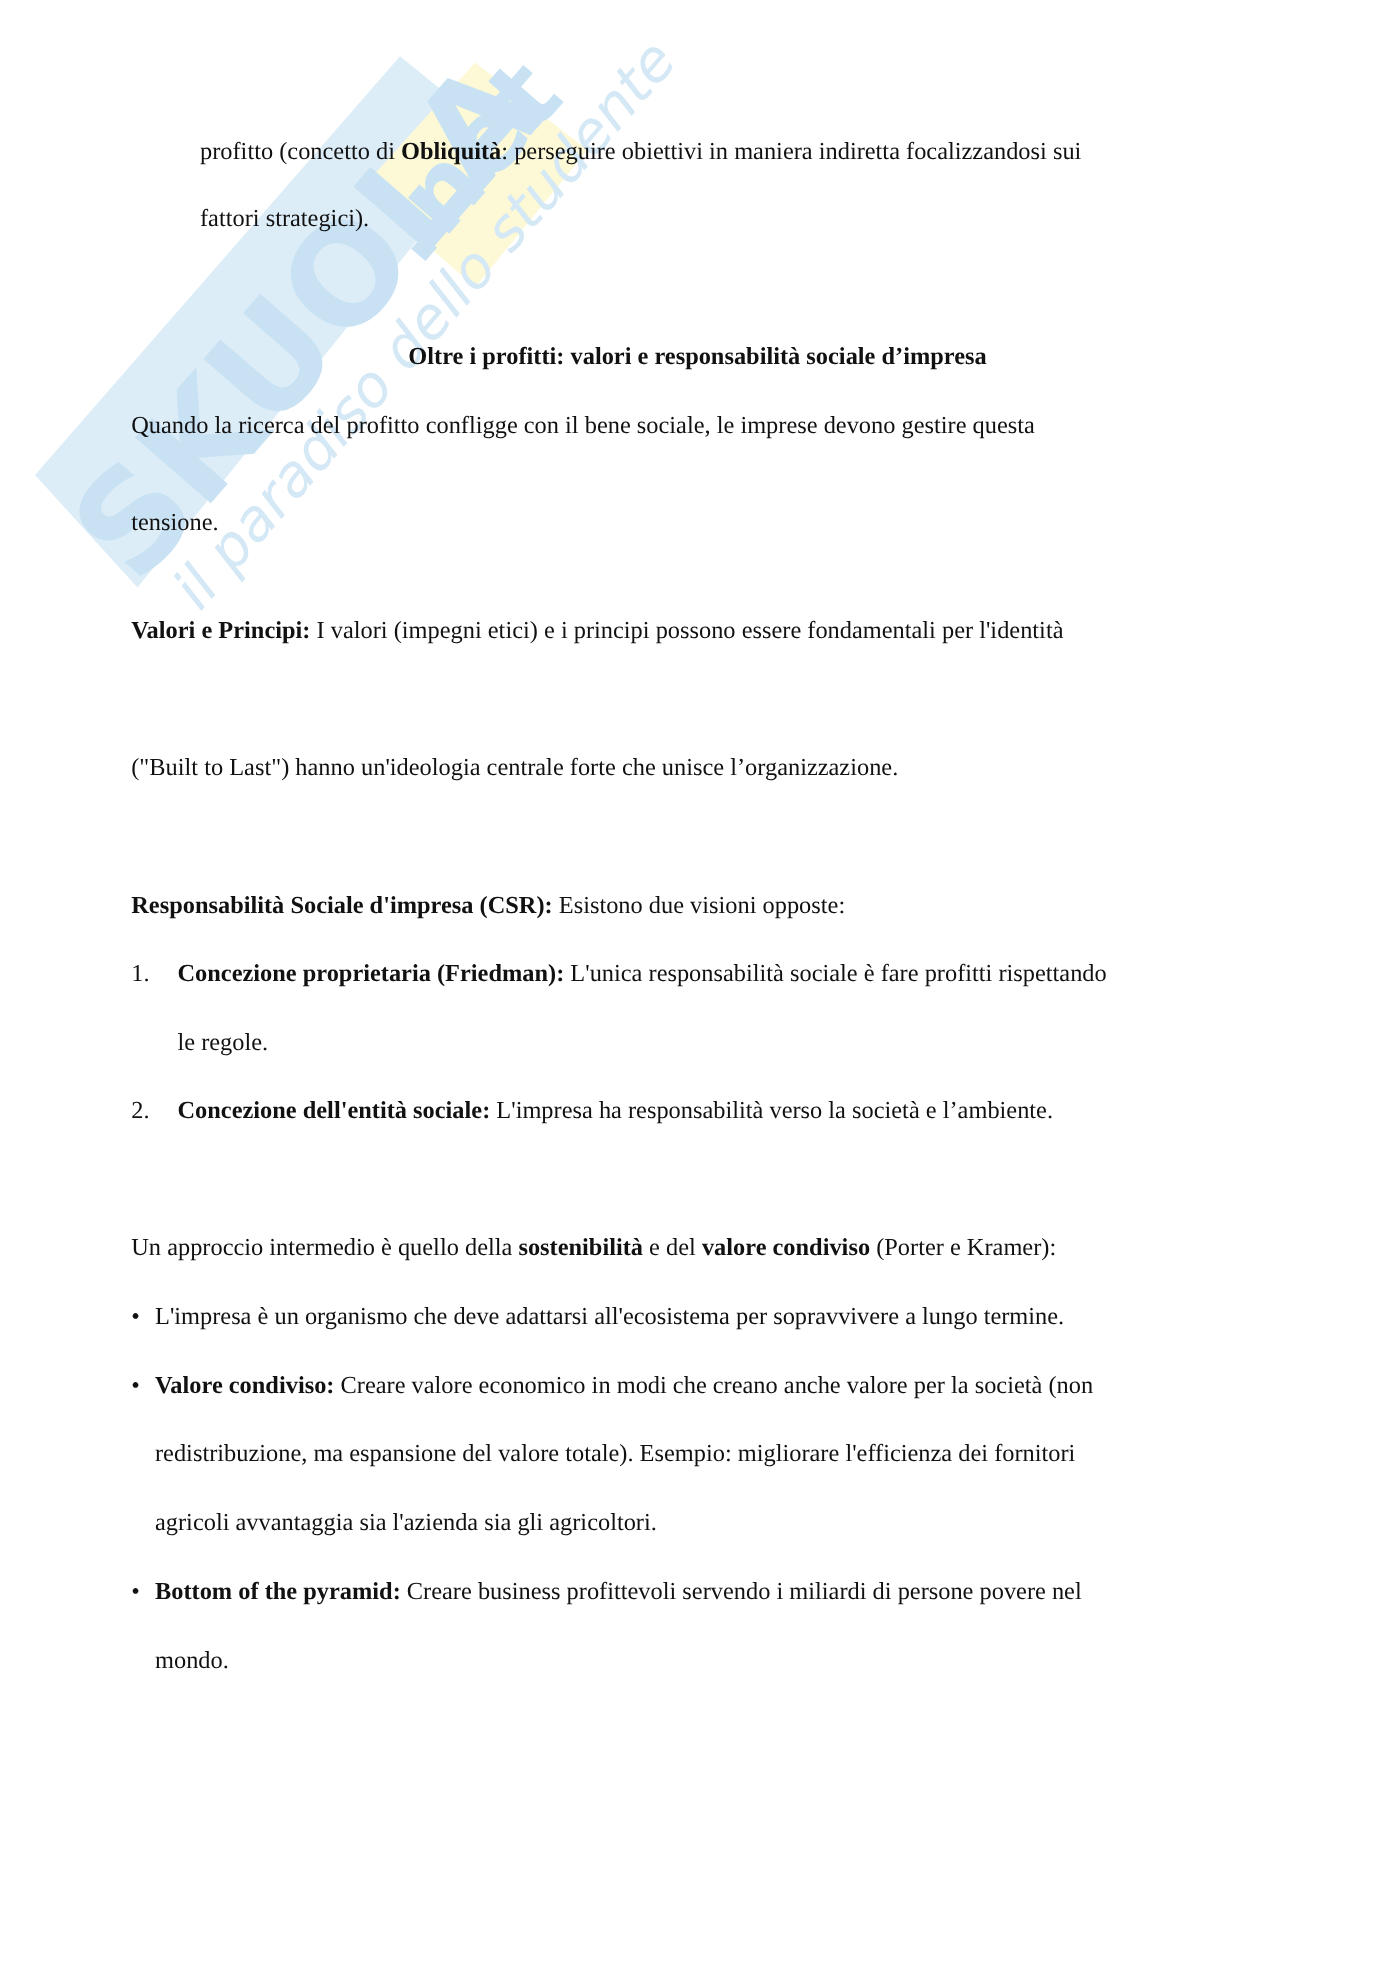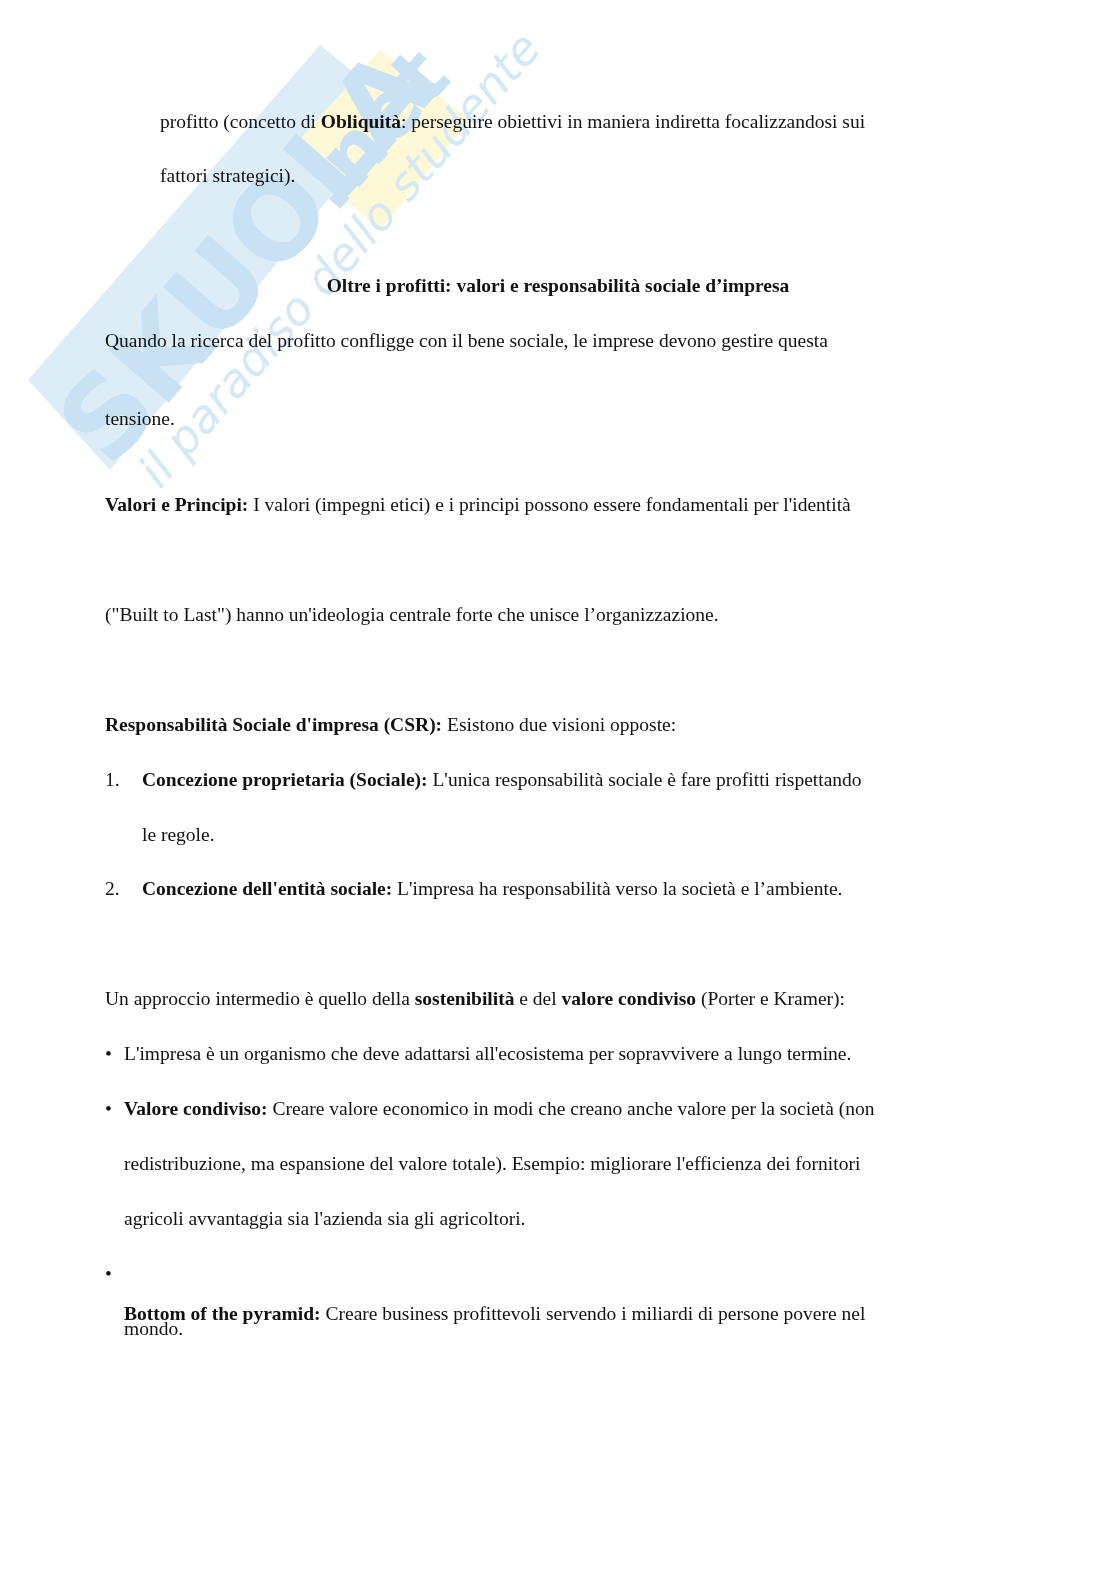--- a/index.html
+++ b/index.html
@@ -48,21 +48,21 @@
   <div class="line" style="left:105px; top:603px;">("Built to Last") hanno un'ideologia centrale forte che unisce l’organizzazione.</div>
 
   <div class="line" style="left:105px; top:713px;">
     <span class="b">Responsabilità Sociale d'impresa (CSR):</span><span> Esistono due visioni opposte:</span>
   </div>
 
   <div>
     <div>
       <div class="num" style="left:105px; top:768px;">1.</div>
       <div class="line" style="left:142px; top:768px;">
-        <span class="b">Concezione proprietaria (Sociale):</span><span> L'unica responsabilità sociale è fare profitti rispettando</span>
+        <span class="b">Concezione proprietaria (Friedman):</span><span> L'unica responsabilità sociale è fare profitti rispettando</span>
       </div>
       <div class="line" style="left:142px; top:823px;">le regole.</div>
     </div>
     <div>
       <div class="num" style="left:105px; top:877px;">2.</div>
       <div class="line" style="left:142px; top:877px;">
         <span class="b">Concezione dell'entità sociale:</span><span> L'impresa ha responsabilità verso la società e l’ambiente.</span>
       </div>
     </div>
   </div>
@@ -79,20 +79,20 @@
     <div>
       <div class="bullet" style="left:105px; top:1097px;">•</div>
       <div class="line" style="left:124px; top:1097px;">
         <span class="b">Valore condiviso:</span><span> Creare valore economico in modi che creano anche valore per la società (non</span>
       </div>
       <div class="line" style="left:124px; top:1152px;">redistribuzione, ma espansione del valore totale). Esempio: migliorare l'efficienza dei fornitori</div>
       <div class="line" style="left:124px; top:1207px;">agricoli avvantaggia sia l'azienda sia gli agricoltori.</div>
     </div>
     <div>
       <div class="bullet" style="left:105px; top:1262px;">•</div>
-      <div class="line" style="left:124px; top:1262px;margin-top:40px;">
+      <div class="line" style="left:124px; top:1262px;">
         <span class="b">Bottom of the pyramid:</span><span> Creare business profittevoli servendo i miliardi di persone povere nel</span>
       </div>
       <div class="line" style="left:124px; top:1317px;">mondo.</div>
     </div>
   </div>
 
 </div>
 
 </body></html>

